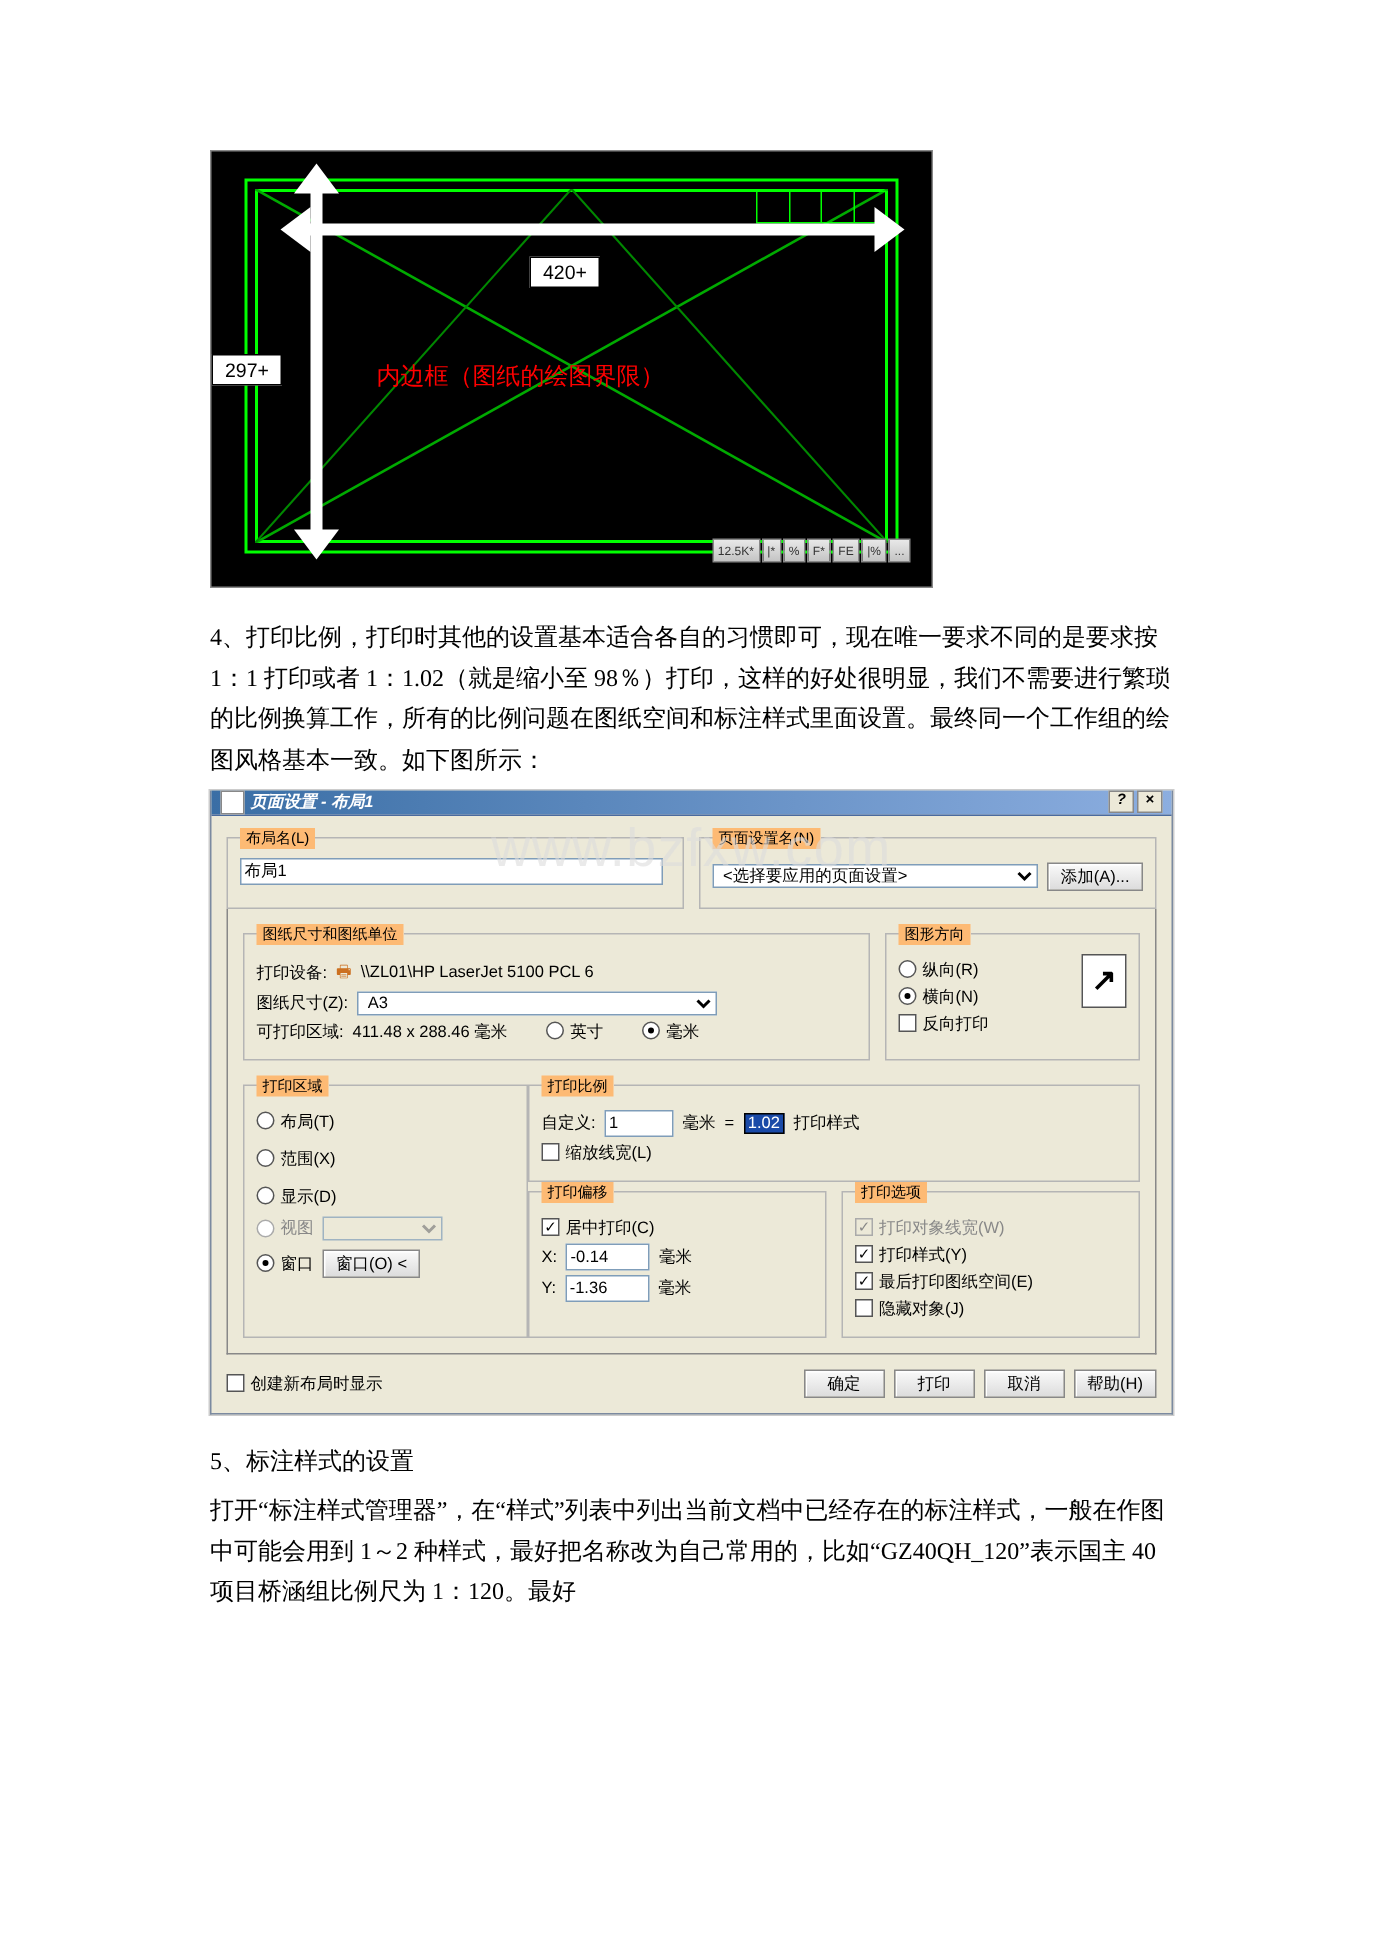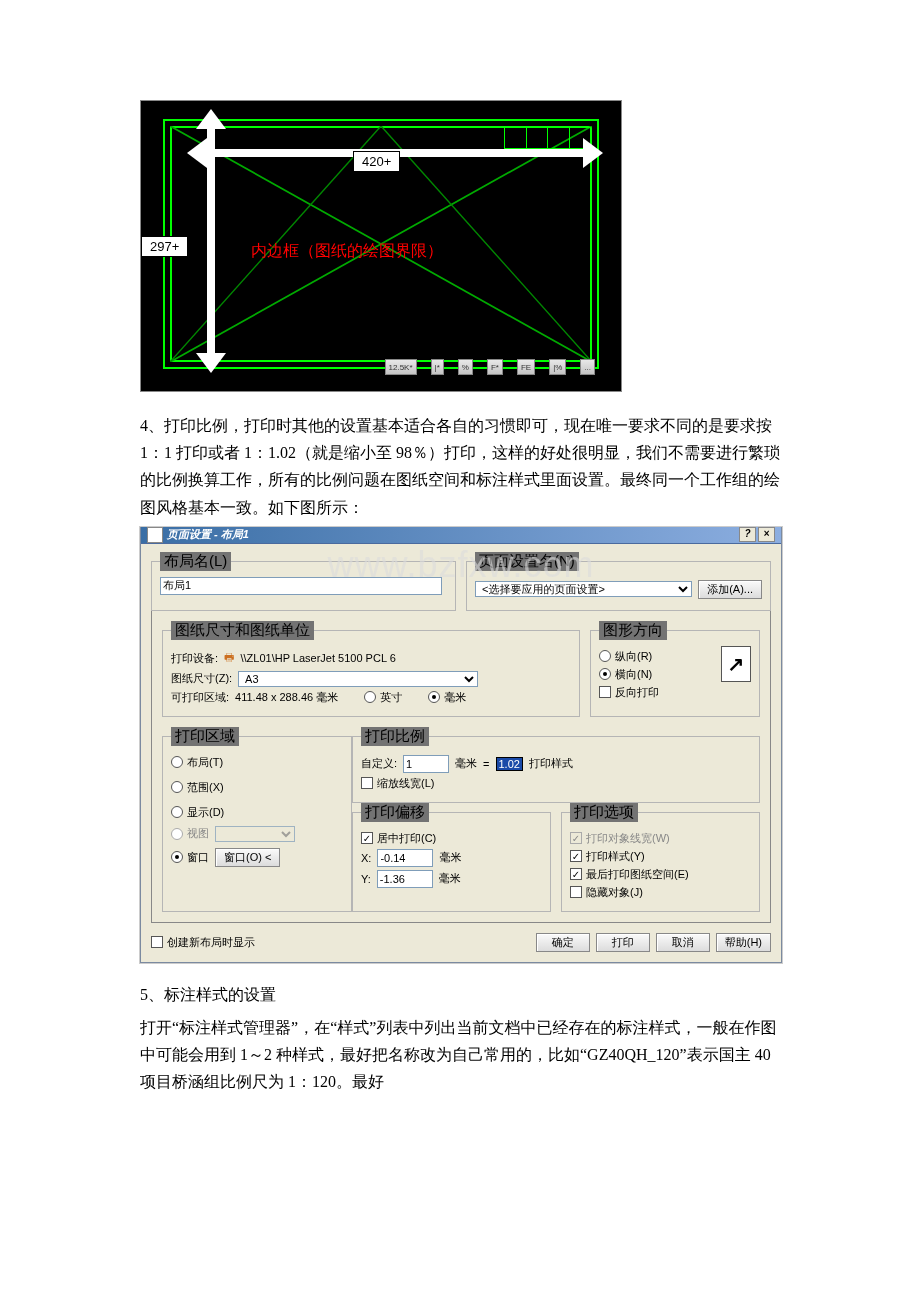--- a/index.html
+++ b/index.html
@@ -50,22 +50,22 @@
     flex: 1;
   }
   .cad-titleblock div:first-child { border-left: none; }
   .cad-bottom-strip {
     position: absolute;
     bottom: 14px; left: 0; right: 0;
     height: 20px;
     display: flex;
     align-items: center;
     justify-content: flex-end;
-    padding-right: 26px;
-    gap: 14px;
+    padding-right: 14px;
+    gap: 1px;
   }
   .cad-tab {
     background: linear-gradient(#e8e8e8, #c4c4c4);
     border: 1px solid #888;
     color: #333;
     font-size: 8px;
     font-family: sans-serif;
     padding: 1px 3px;
     white-space: nowrap;
     height: 12px;
@@ -116,21 +116,21 @@
   .arrow-v .head-b { bottom: -18px; border-top: 20px solid #fff; }
   .dim-label {
     position: absolute;
     background: #fff;
     color: #000;
     border: 1px solid #000;
     font-size: 13px;
     padding: 2px 8px;
     font-family: Arial, sans-serif;
   }
-  .dim-420 { top: 50px; left: 212px; }
+  .dim-420 { top: 70px; left: 212px; }
   .dim-297 { top: 135px; left: 0px; }
   .inner-text {
     position: absolute;
     color: #ff0000;
     font-size: 16px;
     top: 140px;
     left: 110px;
     font-family: "SimSun", serif;
   }
   .page p {
@@ -202,23 +202,23 @@
     letter-spacing: 1px;
   }
   fieldset {
     border: 1px solid #b5b5b5;
     border-radius: 0;
     padding: 6px 8px 8px 8px;
     margin: 0;
     background: #ece9d8;
   }
   legend {
-    font-size: 15px;
+    font-size: 10px;
     padding: 0 4px;
-    background: #737373;
+    background: #fdba74;
   }
   .row {
     display: flex;
     align-items: center;
     gap: 6px;
     margin: 3px 0;
     flex-wrap: wrap;
   }
   .col-upper {
     display: grid;

